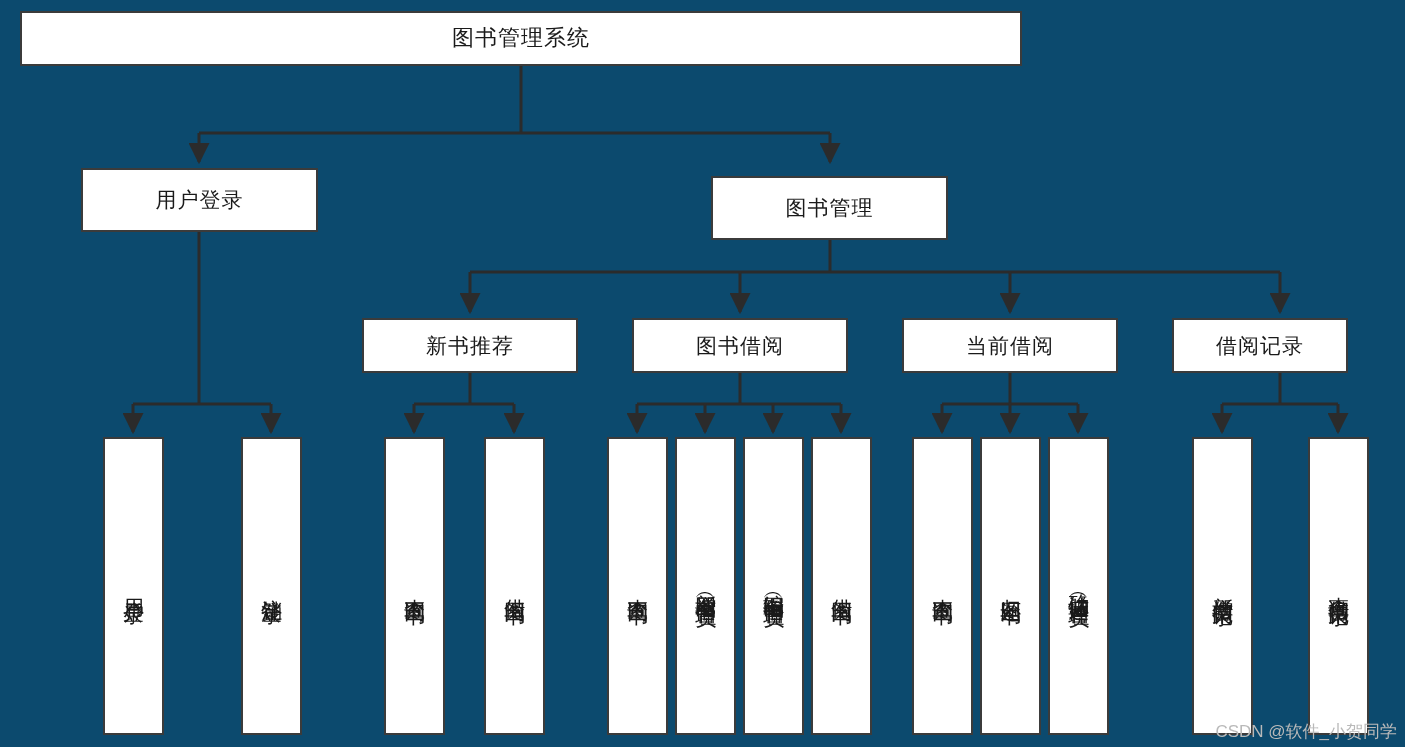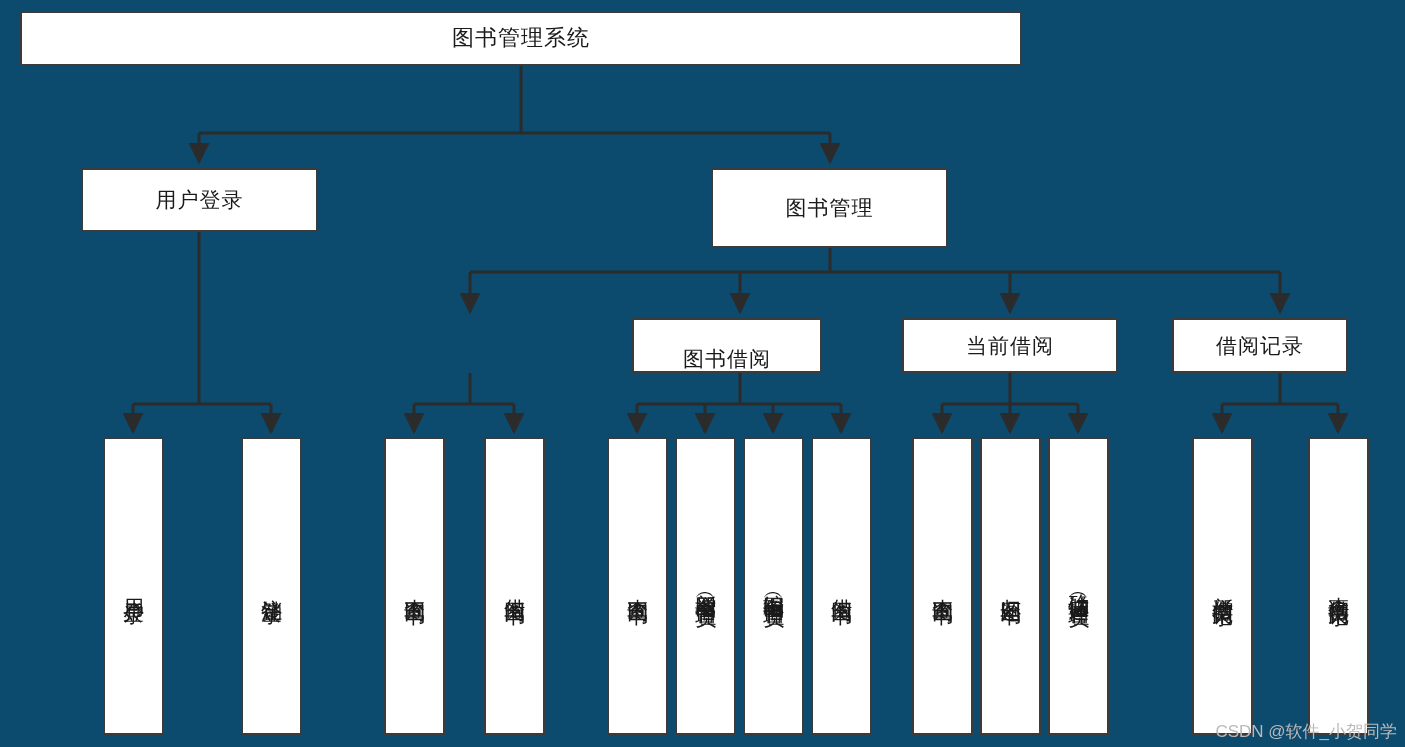--- a/index.html
+++ b/index.html
@@ -127,25 +127,28 @@
     </g>
   </svg>
 
   <div class="node horiz root" style="left:20px; top:11px; width:1002px; height:55px;">
     <span class="lbl">图书管理系统</span>
   </div>
 
   <div class="node horiz" style="left:81px; top:168px; width:237px; height:64px;">
     <span class="lbl">用户登录</span>
   </div>
-  <div class="node horiz" style="left:711px; top:168px; width:237px; height:80px;">
+  <div class="node horiz" style="left:711px; top:176px; width:237px; height:64px;">
     <span class="lbl">图书管理</span>
   </div>
 
-  <div class="node horiz" style="left:632px; top:318px; width:190px; height:55px;align-items:flex-end;">
+  <div class="node horiz" style="left:362px; top:318px; width:216px; height:55px;">
+    <span class="lbl">新书推荐</span>
+  </div>
+  <div class="node horiz" style="left:632px; top:318px; width:216px; height:55px;">
     <span class="lbl">图书借阅</span>
   </div>
   <div class="node horiz" style="left:902px; top:318px; width:216px; height:55px;">
     <span class="lbl">当前借阅</span>
   </div>
   <div class="node horiz" style="left:1172px; top:318px; width:176px; height:55px;">
     <span class="lbl">借阅记录</span>
   </div>
 
   <div class="node vert" style="left:103px; top:437px; width:61px; height:298px;">

